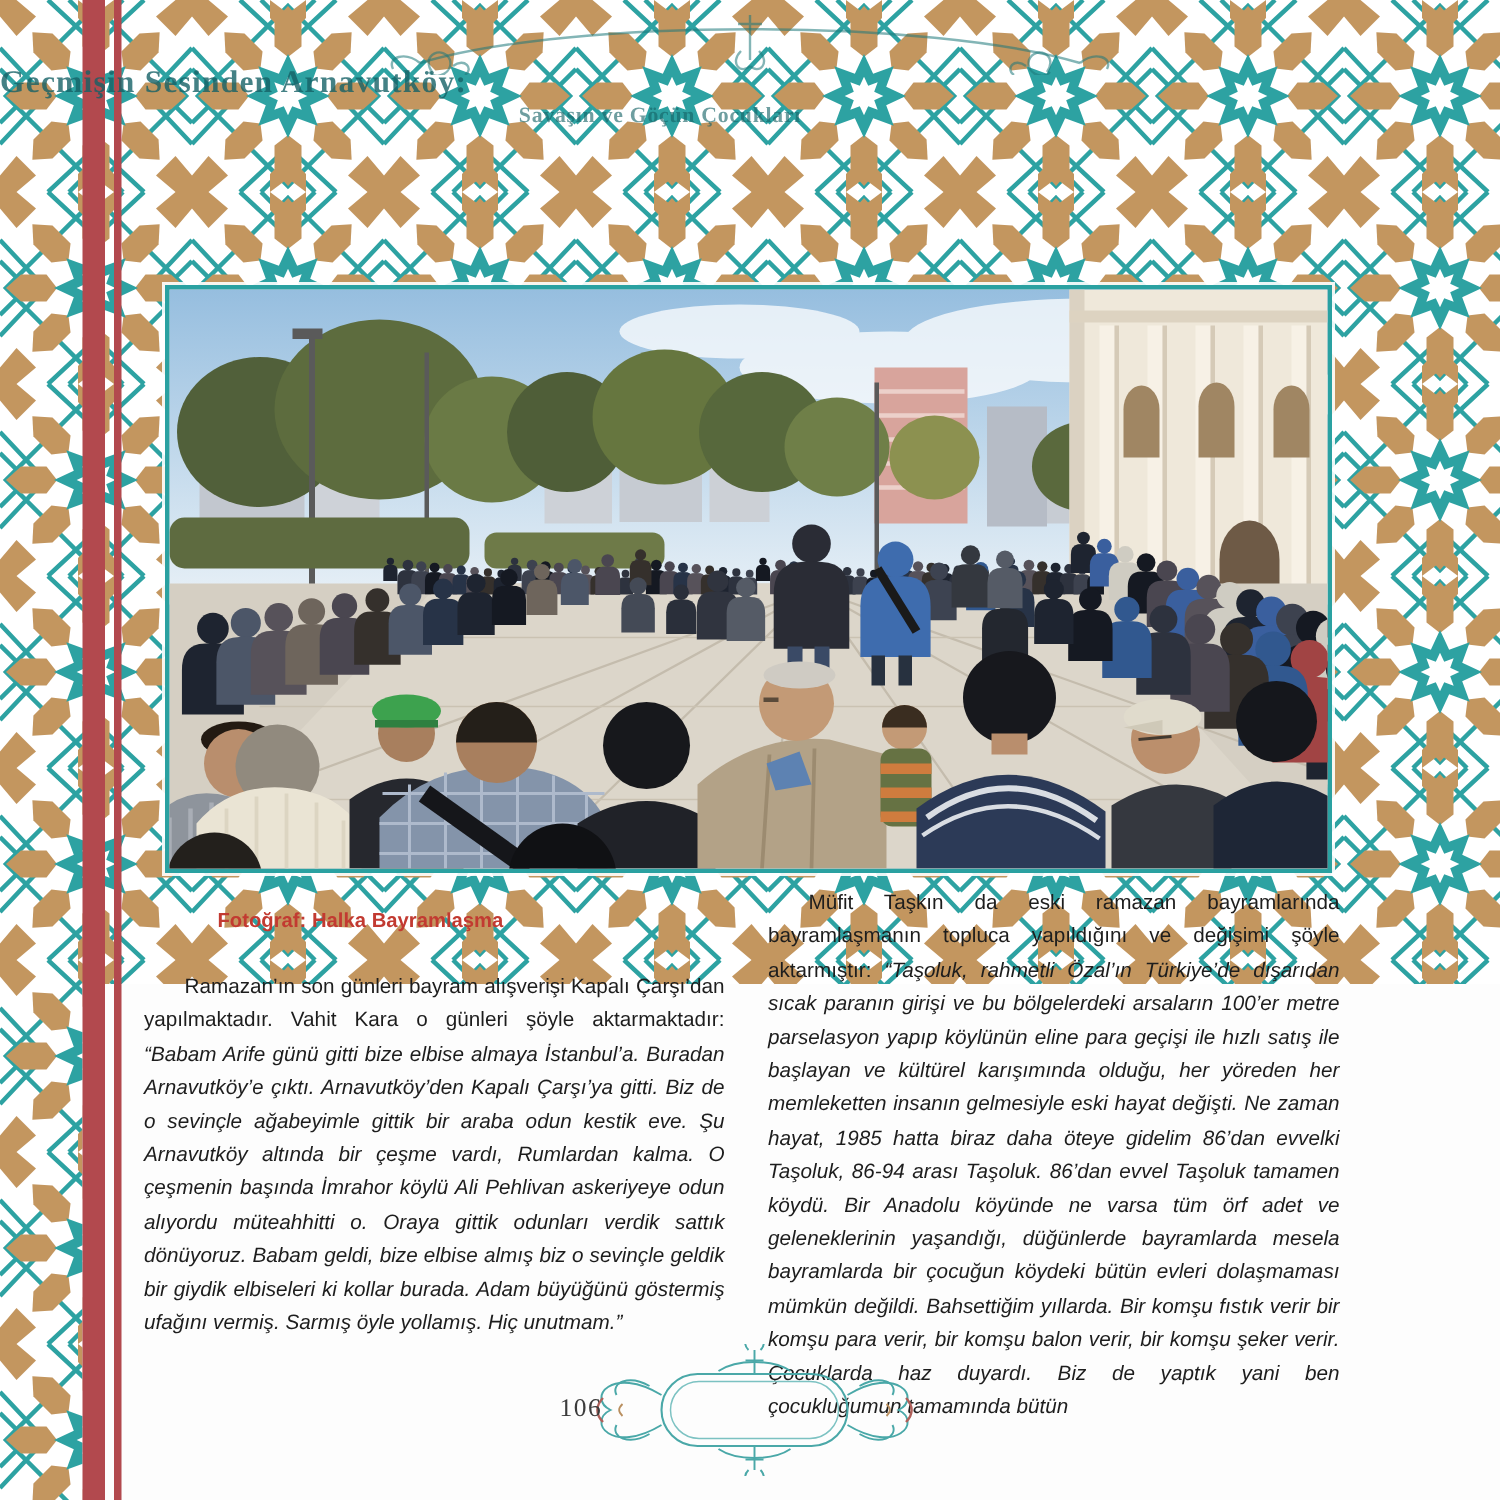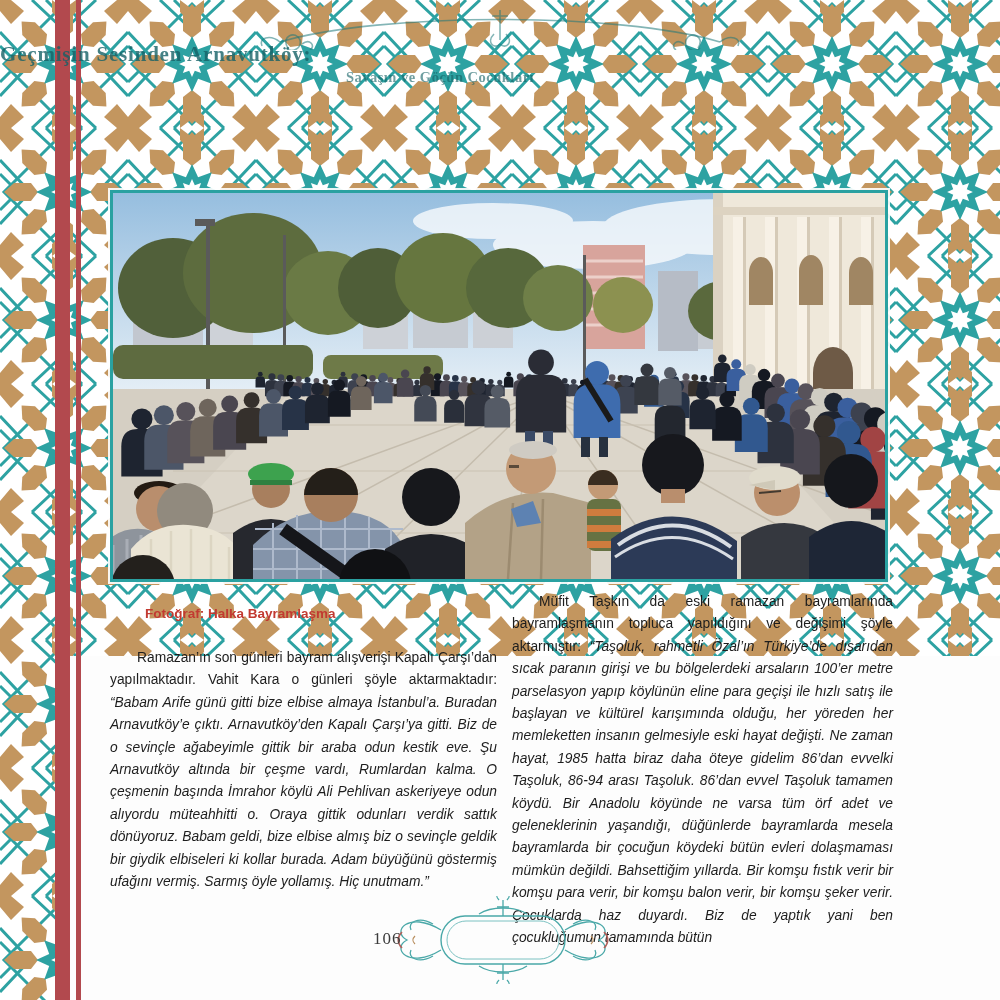--- a/index.html
+++ b/index.html
@@ -17,21 +17,21 @@
         border:3px solid #2aa1a1;box-sizing:border-box;box-shadow:0 0 0 2px rgba(255,255,255,.9);
         background:#cfd8df;}
   .photo-frame svg{display:block;}
   .caption{position:absolute;left:113px;top:602px;z-index:3;line-height:23px;font-size:13.5px;margin-left:32px;}
   .caption .l1{font-weight:bold;color:#c23a31;}
   .caption .l2{color:rgba(197,190,173,.97);}
   .col{position:absolute;z-index:3;font-size:13.8px;line-height:22.4px;color:#1d1d1d;
         text-align:justify;}
   .col p{margin:0;text-indent:27px;}
   .col .q{font-style:italic;}
-  .col-left{left:110px;top:647px;width:387px;}
+  .col-left{left:96px;top:647px;width:387px;}
   .col-right{left:512px;top:591px;width:381px;}
   .pageno{position:absolute;left:373px;top:896px;width:260px;height:88px;z-index:3;}
   .pageno .num{position:absolute;left:0;top:33px;width:100%;text-align:left;
         font-family:"Liberation Serif",serif;font-size:17px;letter-spacing:1px;color:#3c3c3c;}
 </style>
 </head>
 <body>
 
 <div class="page">
 

